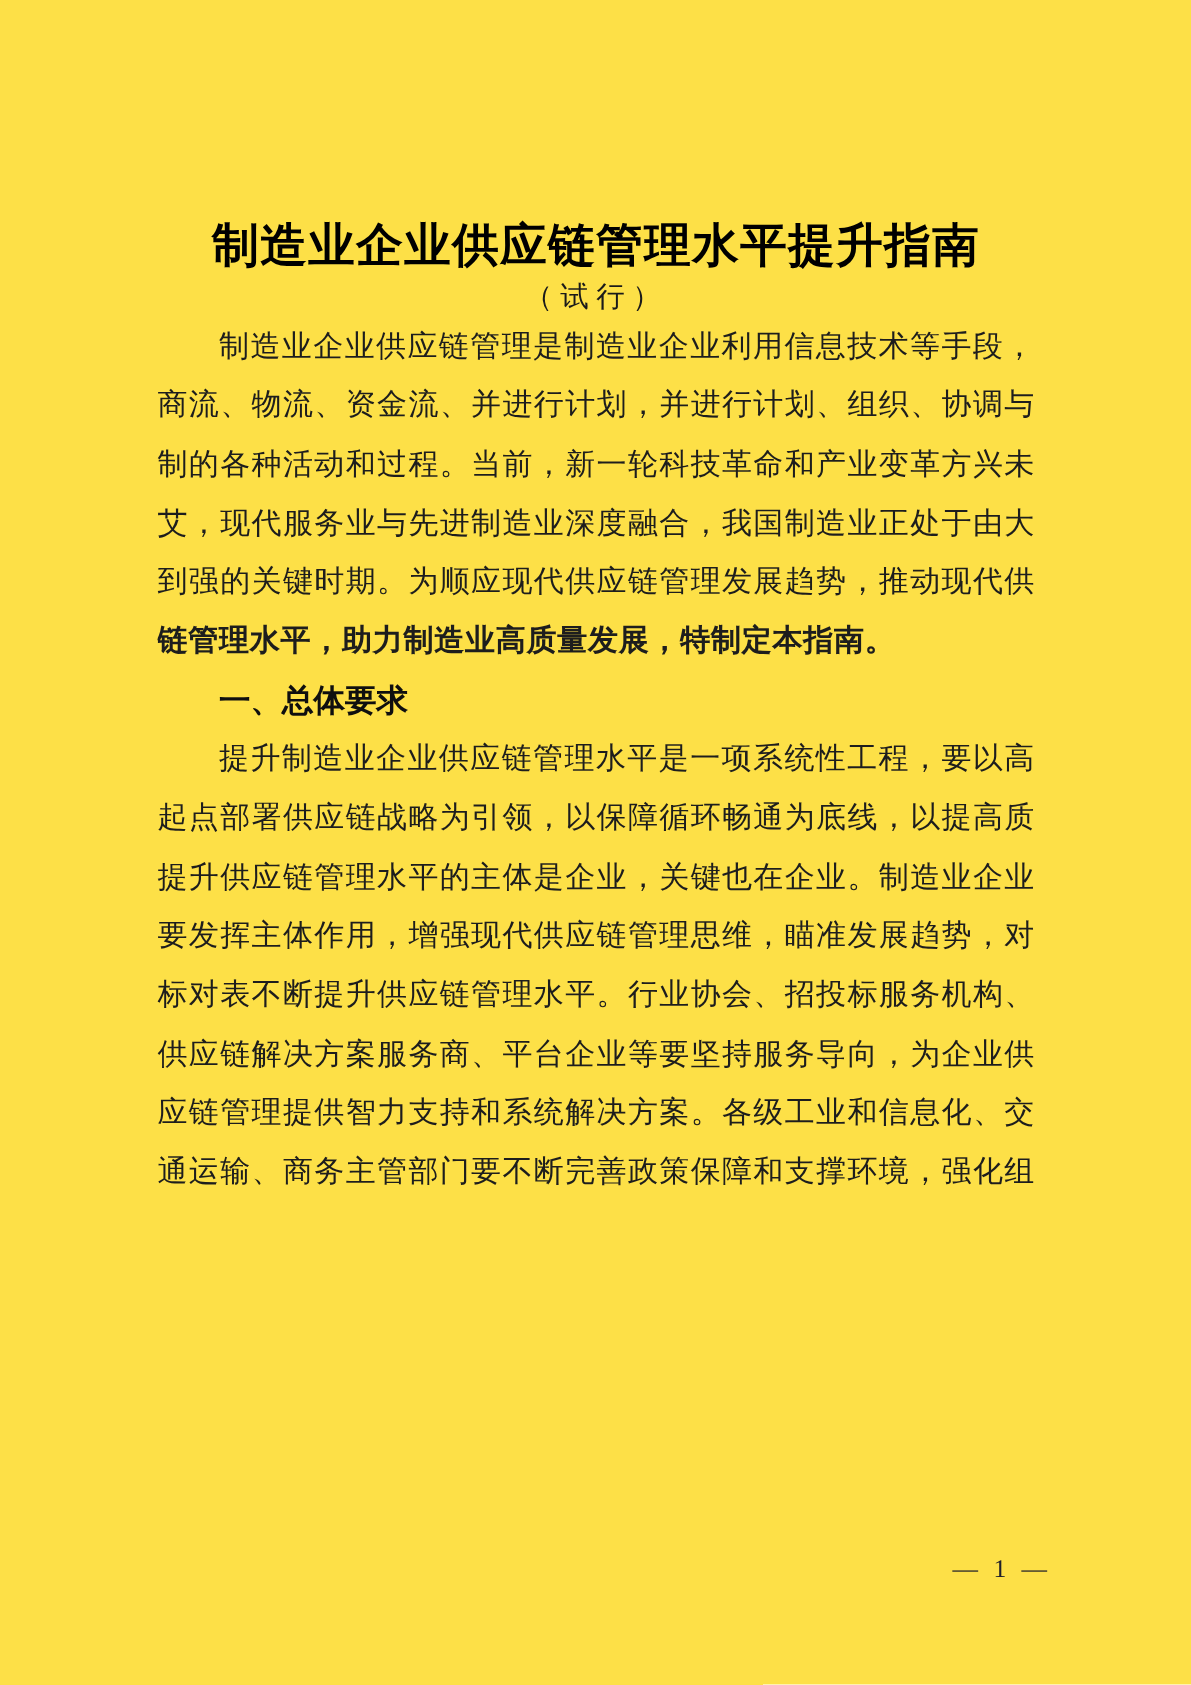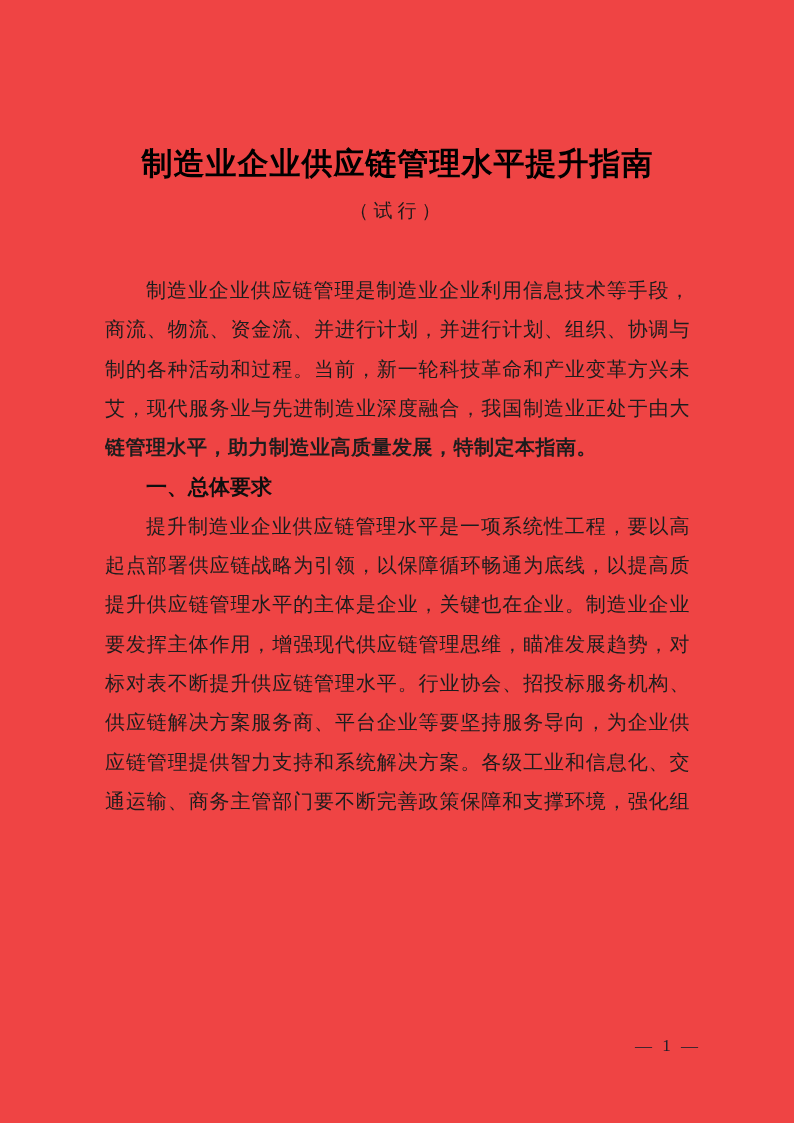--- a/index.html
+++ b/index.html
@@ -2,49 +2,48 @@
 <html><head>
 <meta charset="utf-8">
 <style>
   * { margin: 0; padding: 0; box-sizing: border-box; }
   html, body { background: #ffffff; }
   .page {
     position: relative;
     width: 794px;
     height: 1123px;
     margin: 0 auto;
-    background: #ef4444;
+    background: #fde047;
     overflow: hidden;
     font-family: "Liberation Serif", serif;
   }
   .content {
     position: absolute;
     left: 105px;
     top: 143px;
     width: 585px;
   }
   .doc-title {
     font-size: 31px;
     font-weight: 700;
     line-height: 42px;
     text-align: center;
     letter-spacing: 1px;
     color: #000000;
     font-family: "Liberation Serif", serif;
   }
   .doc-subtitle {
-    margin-top: 13px;
+    margin-top: 1px;
     font-size: 19px;
     line-height: 26px;
     text-align: center;
     letter-spacing: 5px;
     color: #1a1a1a;
   }
   .doc-body {
-    margin-top: 47px;
     font-size: 20px;
     color: #1d1d1d;
   }
   .paragraph { }
   .line {
     height: 39.3px;
     line-height: 39.3px;
     overflow: hidden;
     text-align: justify;
     text-align-last: justify;
@@ -77,20 +76,21 @@
 <div class="page">
   <div class="content">
     <div class="doc-title">制造业企业供应链管理水平提升指南</div>
     <div class="doc-subtitle">（试行）</div>
     <div class="doc-body">
         <div class="paragraph">
           <div class="line indent">制造业企业供应链管理是制造业企业利用信息技术等手段，</div>
           <div class="line">商流、物流、资金流、并进行计划，并进行计划、组织、协调与控</div>
           <div class="line">制的各种活动和过程。当前，新一轮科技革命和产业变革方兴未</div>
           <div class="line">艾，现代服务业与先进制造业深度融合，我国制造业正处于由大</div>
+          <div class="line">到强的关键时期。为顺应现代供应链管理发展趋势，推动现代供</div>
           <div class="line short">链管理水平，助力制造业高质量发展，特制定本指南。</div>
         </div>
         <div class="heading">一、总体要求</div>
         <div class="paragraph">
           <div class="line indent">提升制造业企业供应链管理水平是一项系统性工程，要以高</div>
           <div class="line">起点部署供应链战略为引领，以保障循环畅通为底线，以提高质</div>
           <div class="line">提升供应链管理水平的主体是企业，关键也在企业。制造业企业</div>
           <div class="line">要发挥主体作用，增强现代供应链管理思维，瞄准发展趋势，对</div>
           <div class="line">标对表不断提升供应链管理水平。行业协会、招投标服务机构、</div>
           <div class="line">供应链解决方案服务商、平台企业等要坚持服务导向，为企业供</div>

